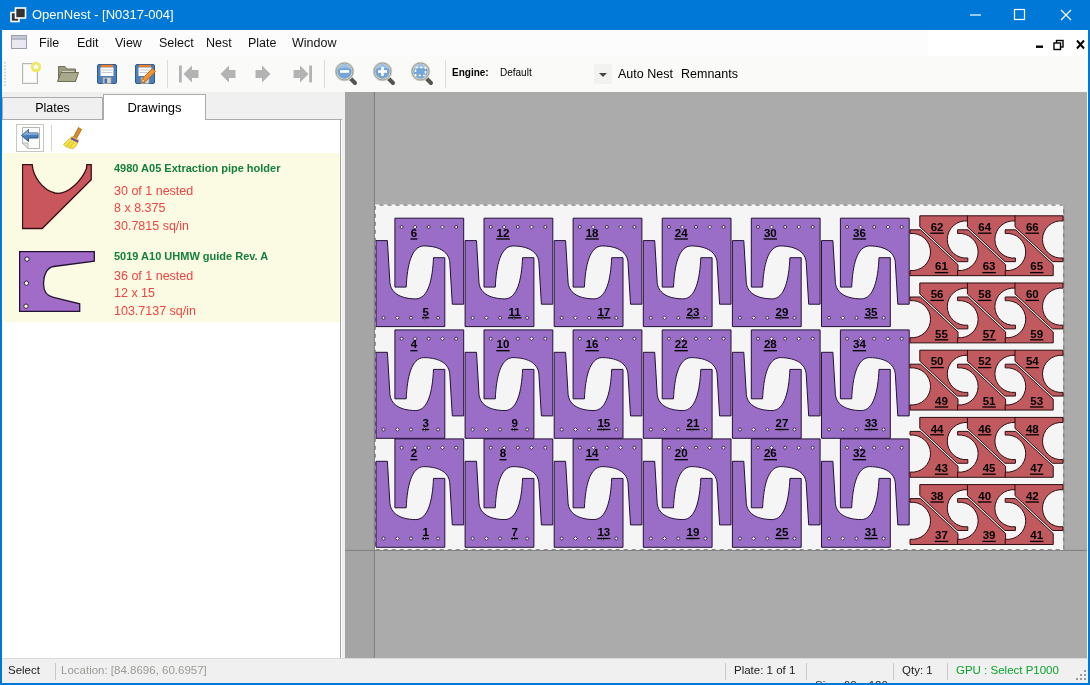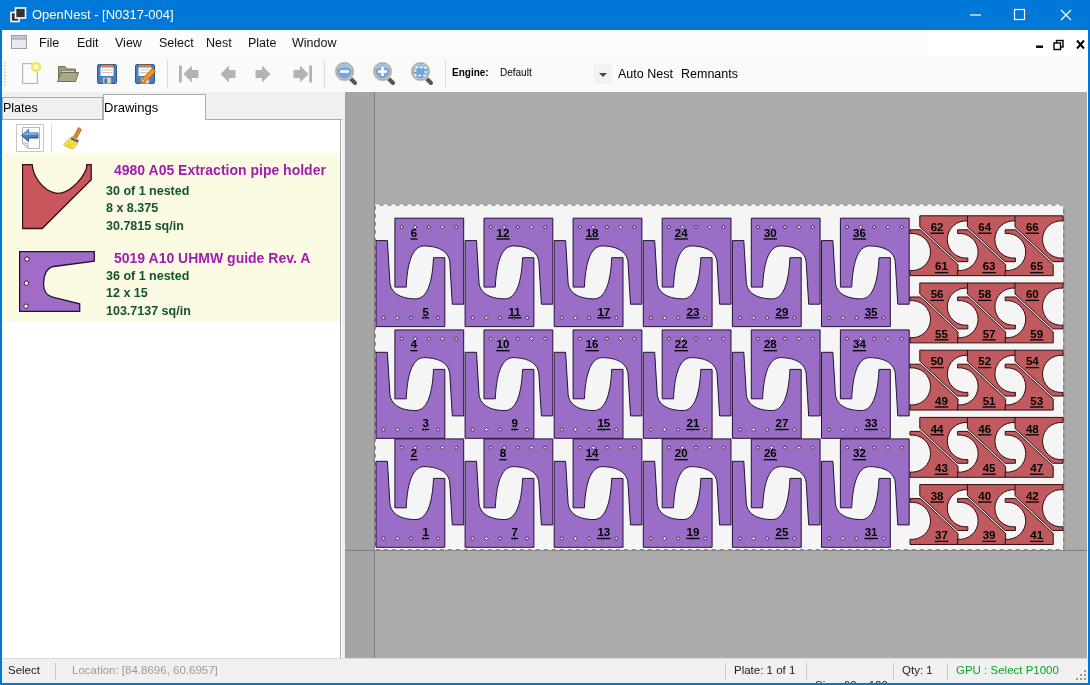--- a/index.html
+++ b/index.html
@@ -6,26 +6,26 @@
 .abs { position:absolute; }
 #titlebar { left:0; top:0; width:1090px; height:30px; background:#0078d7; color:#fff; }
 #titlebar .t { position:absolute; left:32px; top:7px; font-size:13px; }
 #menubar { left:2px; top:30px; width:926px; height:26px; background:#fcfcfc; }
 .mi { position:absolute; top:6px; font-size:12.5px; color:#111; }
 #toolbar { left:2px; top:56px; width:1086px; height:36px; background:#fafaf9; }
 .tsep { position:absolute; top:4px; width:1px; height:28px; background:#dcdcd8; }
 .tbtn { position:absolute; top:5px; }
 #tabstrip { left:2px; top:92px; width:343px; height:28px; background:#f0f0f0; }
 #panel { left:2px; top:120px; width:339px; height:538px; background:#fff; border-right:1px solid #a5a5a5; }
-.tab { position:absolute; font-size:12.5px; text-align:left; }
+.tab { position:absolute; font-size:12.5px; text-align:center; }
 #statusbar { left:0; top:658px; width:1090px; height:25px; background:#f0f0f0; border-top:1px solid #dadada; font-size:11.5px; color:#222; }
 .ssep { position:absolute; top:4px; width:1px; height:17px; background:#c8c8c8; }
 .yellow { position:absolute; left:1px; width:337px; background:#fbfae3; }
-.ttl { position:absolute; left:112px; font-size:14px; font-weight:bold; color:#a21caf; }
-.sub { position:absolute; left:104px; font-size:12.5px; color:#14532d;font-weight:bold; }
+.ttl { position:absolute; left:112px; font-size:11px; font-weight:bold; color:#15803d; }
+.sub { position:absolute; left:112px; font-size:12.5px; color:#ef4444; }
 svg text.pn { font-family:"Liberation Sans",sans-serif; font-size:11.5px; font-weight:bold; fill:#000; }
 #blue-l { left:0; top:30px; width:2px; height:655px; background:#0078d7; }
 #blue-r { left:1088px; top:30px; width:2px; height:655px; background:#0078d7; }
 #blue-b { left:0; top:683px; width:1090px; height:2px; background:#0078d7; }
 </style></head>
 <body>
 <div class="abs" id="titlebar">
   <svg class="abs" style="left:10px;top:7px" width="17" height="16" viewBox="0 0 17 16">
     <rect x="1" y="5.5" width="8" height="9" fill="#333" stroke="#fff" stroke-width="1.6"></rect>
     <rect x="5.5" y="1" width="10" height="10" fill="#333" stroke="#fff" stroke-width="1.6"></rect>
@@ -534,21 +534,21 @@
       </g>
       <text x="27.1" y="17.2" text-anchor="middle" class="pn">42</text>
       <line x1="20.4" y1="19.4" x2="33.8" y2="19.4" stroke="#000" stroke-width="1.3"></line>
       <text x="31.5" y="56.6" text-anchor="middle" class="pn">41</text>
       <line x1="24.8" y1="58.8" x2="38.2" y2="58.8" stroke="#000" stroke-width="1.3"></line>
     </g>
   </svg>
 <div class="abs" id="statusbar">
   <span class="abs" style="left:8px;top:5px">Select</span>
   <span class="ssep" style="left:55px"></span>
-  <span class="abs" style="left:72px;top:5px;color:#9b9b96">Location: [84.8696, 60.6957]</span>
+  <span class="abs" style="left:61px;top:5px;color:#9b9b96">Location: [84.8696, 60.6957]</span>
   <span class="ssep" style="left:725px"></span>
   <span class="abs" style="left:734px;top:5px">Plate: 1 of 1</span>
   <span class="ssep" style="left:806px"></span>
   <span class="abs" style="left:815px;top:20px">Size: 60 x 120</span>
   <span class="ssep" style="left:893px"></span>
   <span class="abs" style="left:902px;top:5px">Qty: 1</span>
   <span class="ssep" style="left:947px"></span>
   <span class="abs" style="left:956px;top:5px;color:#0aa32a">GPU : Select P1000</span>
   <svg class="abs" style="left:1076px;top:11px" width="12" height="12">
     <g fill="#9b9b96">

